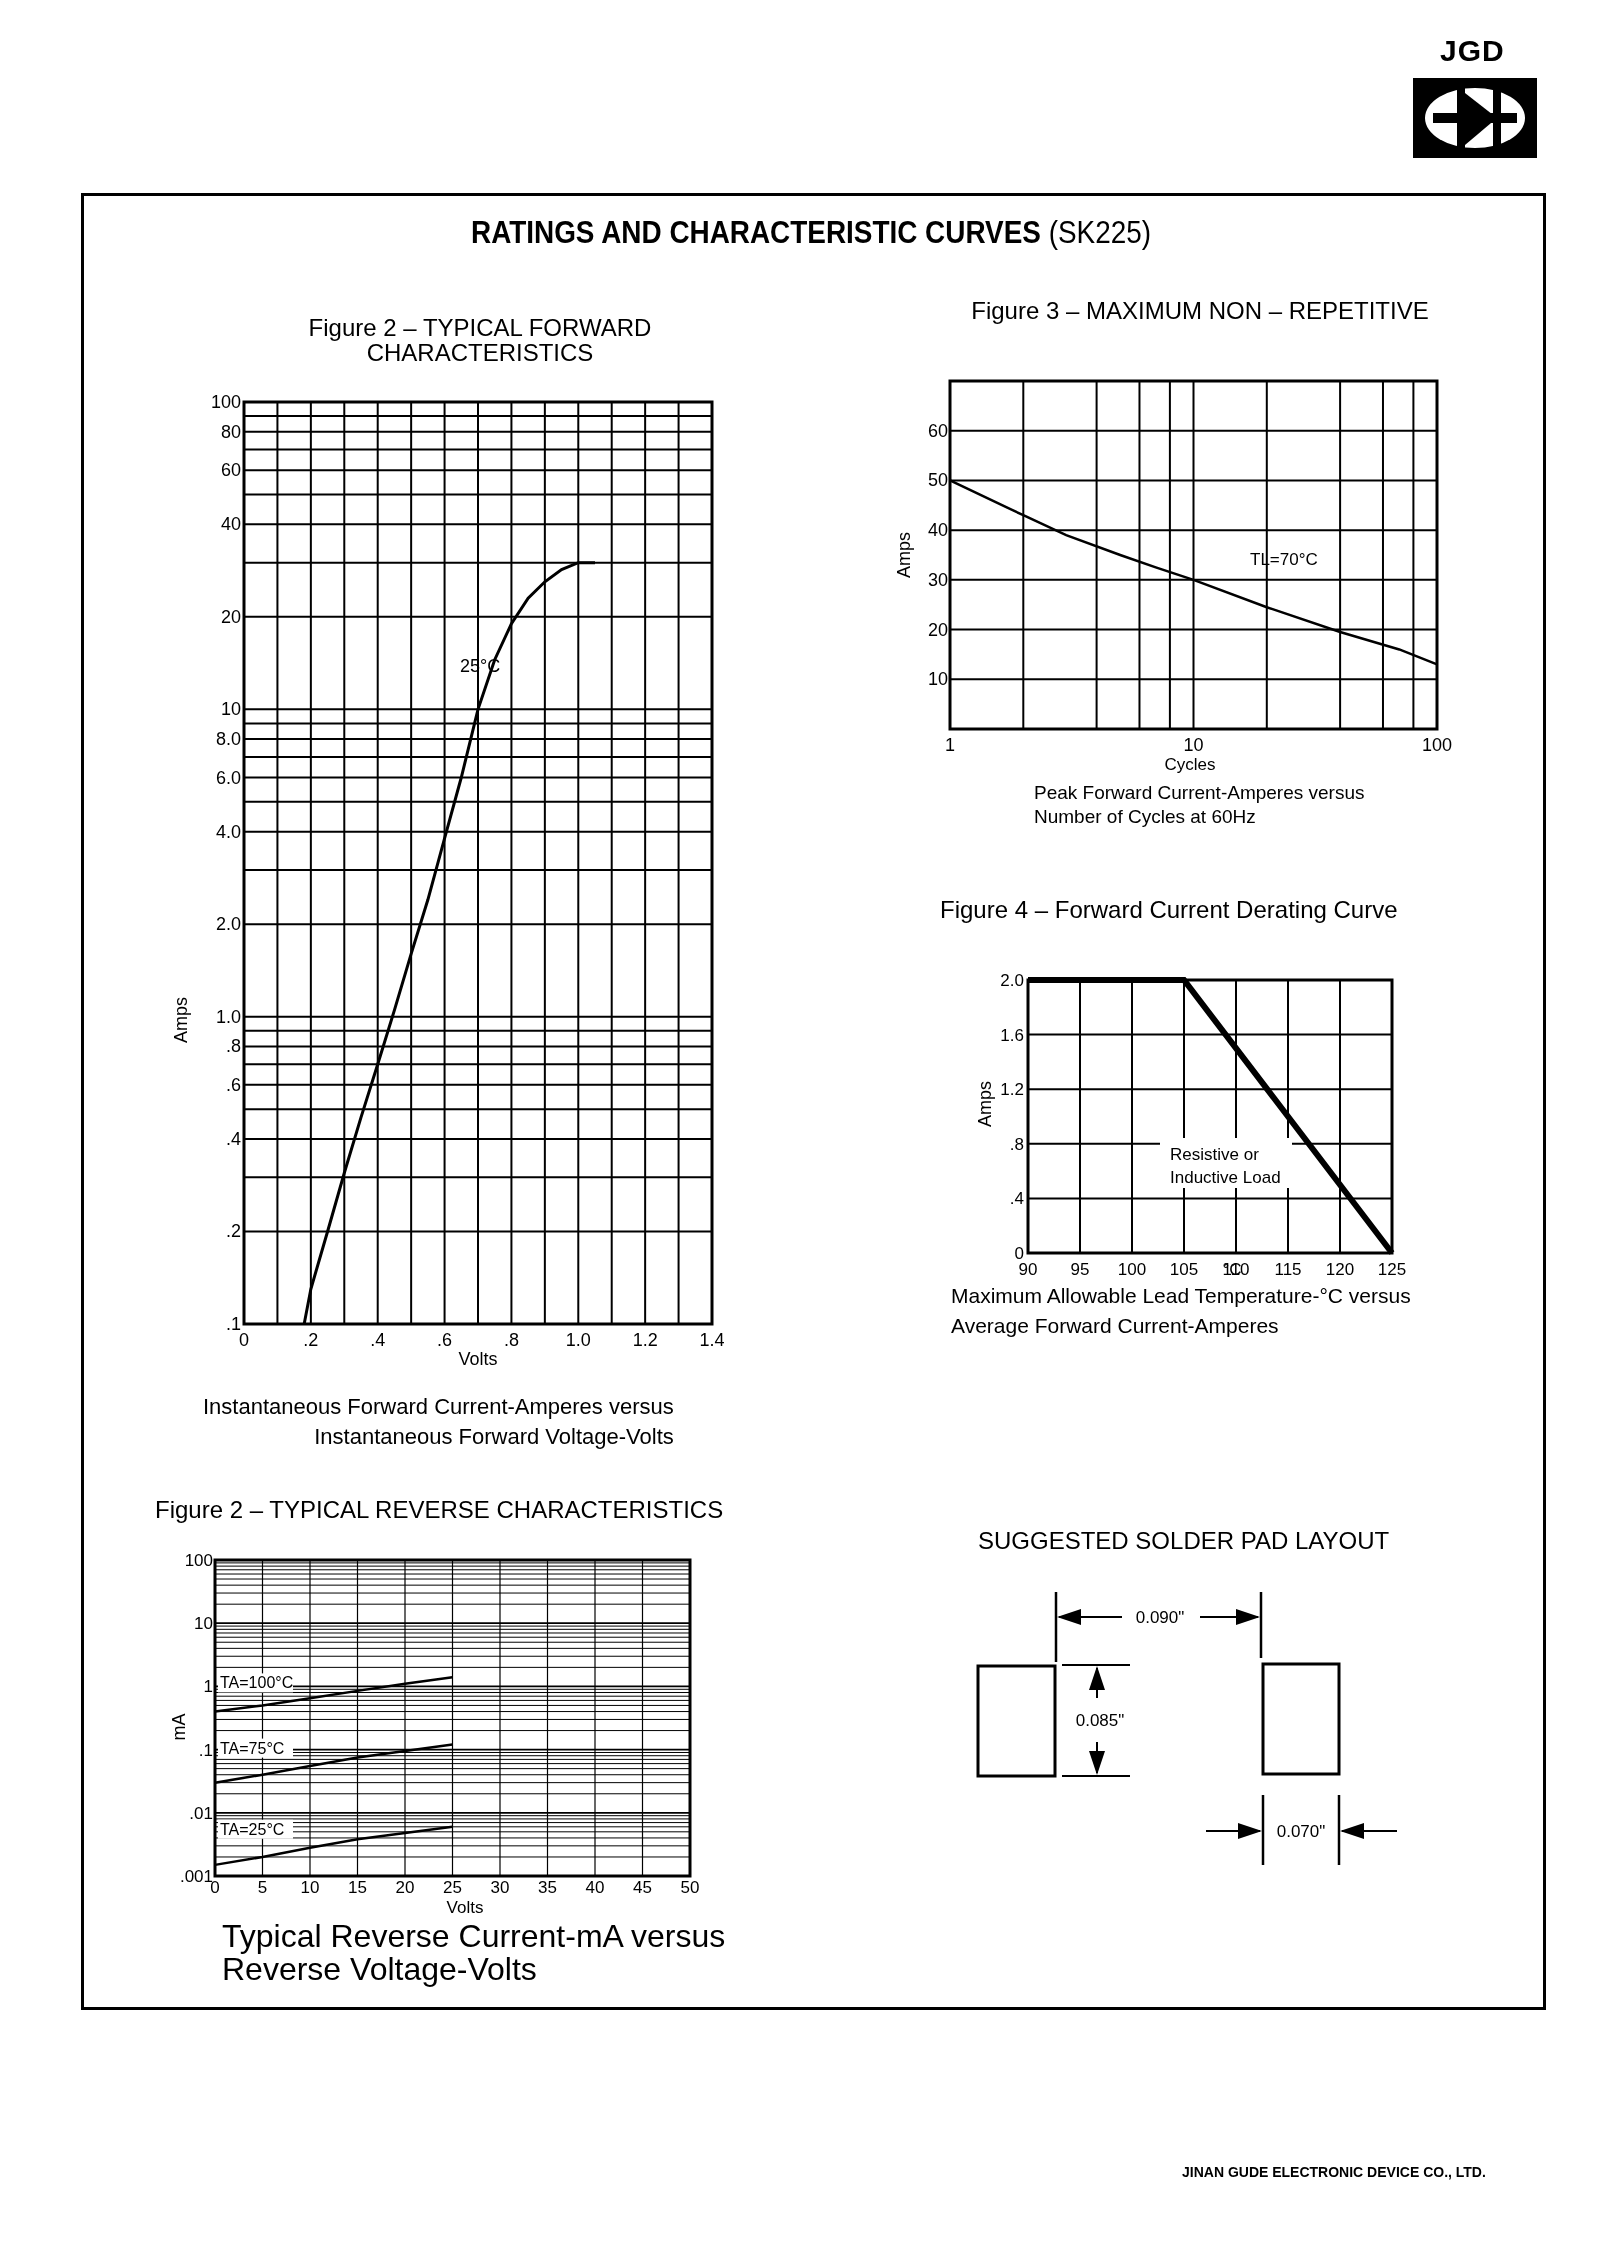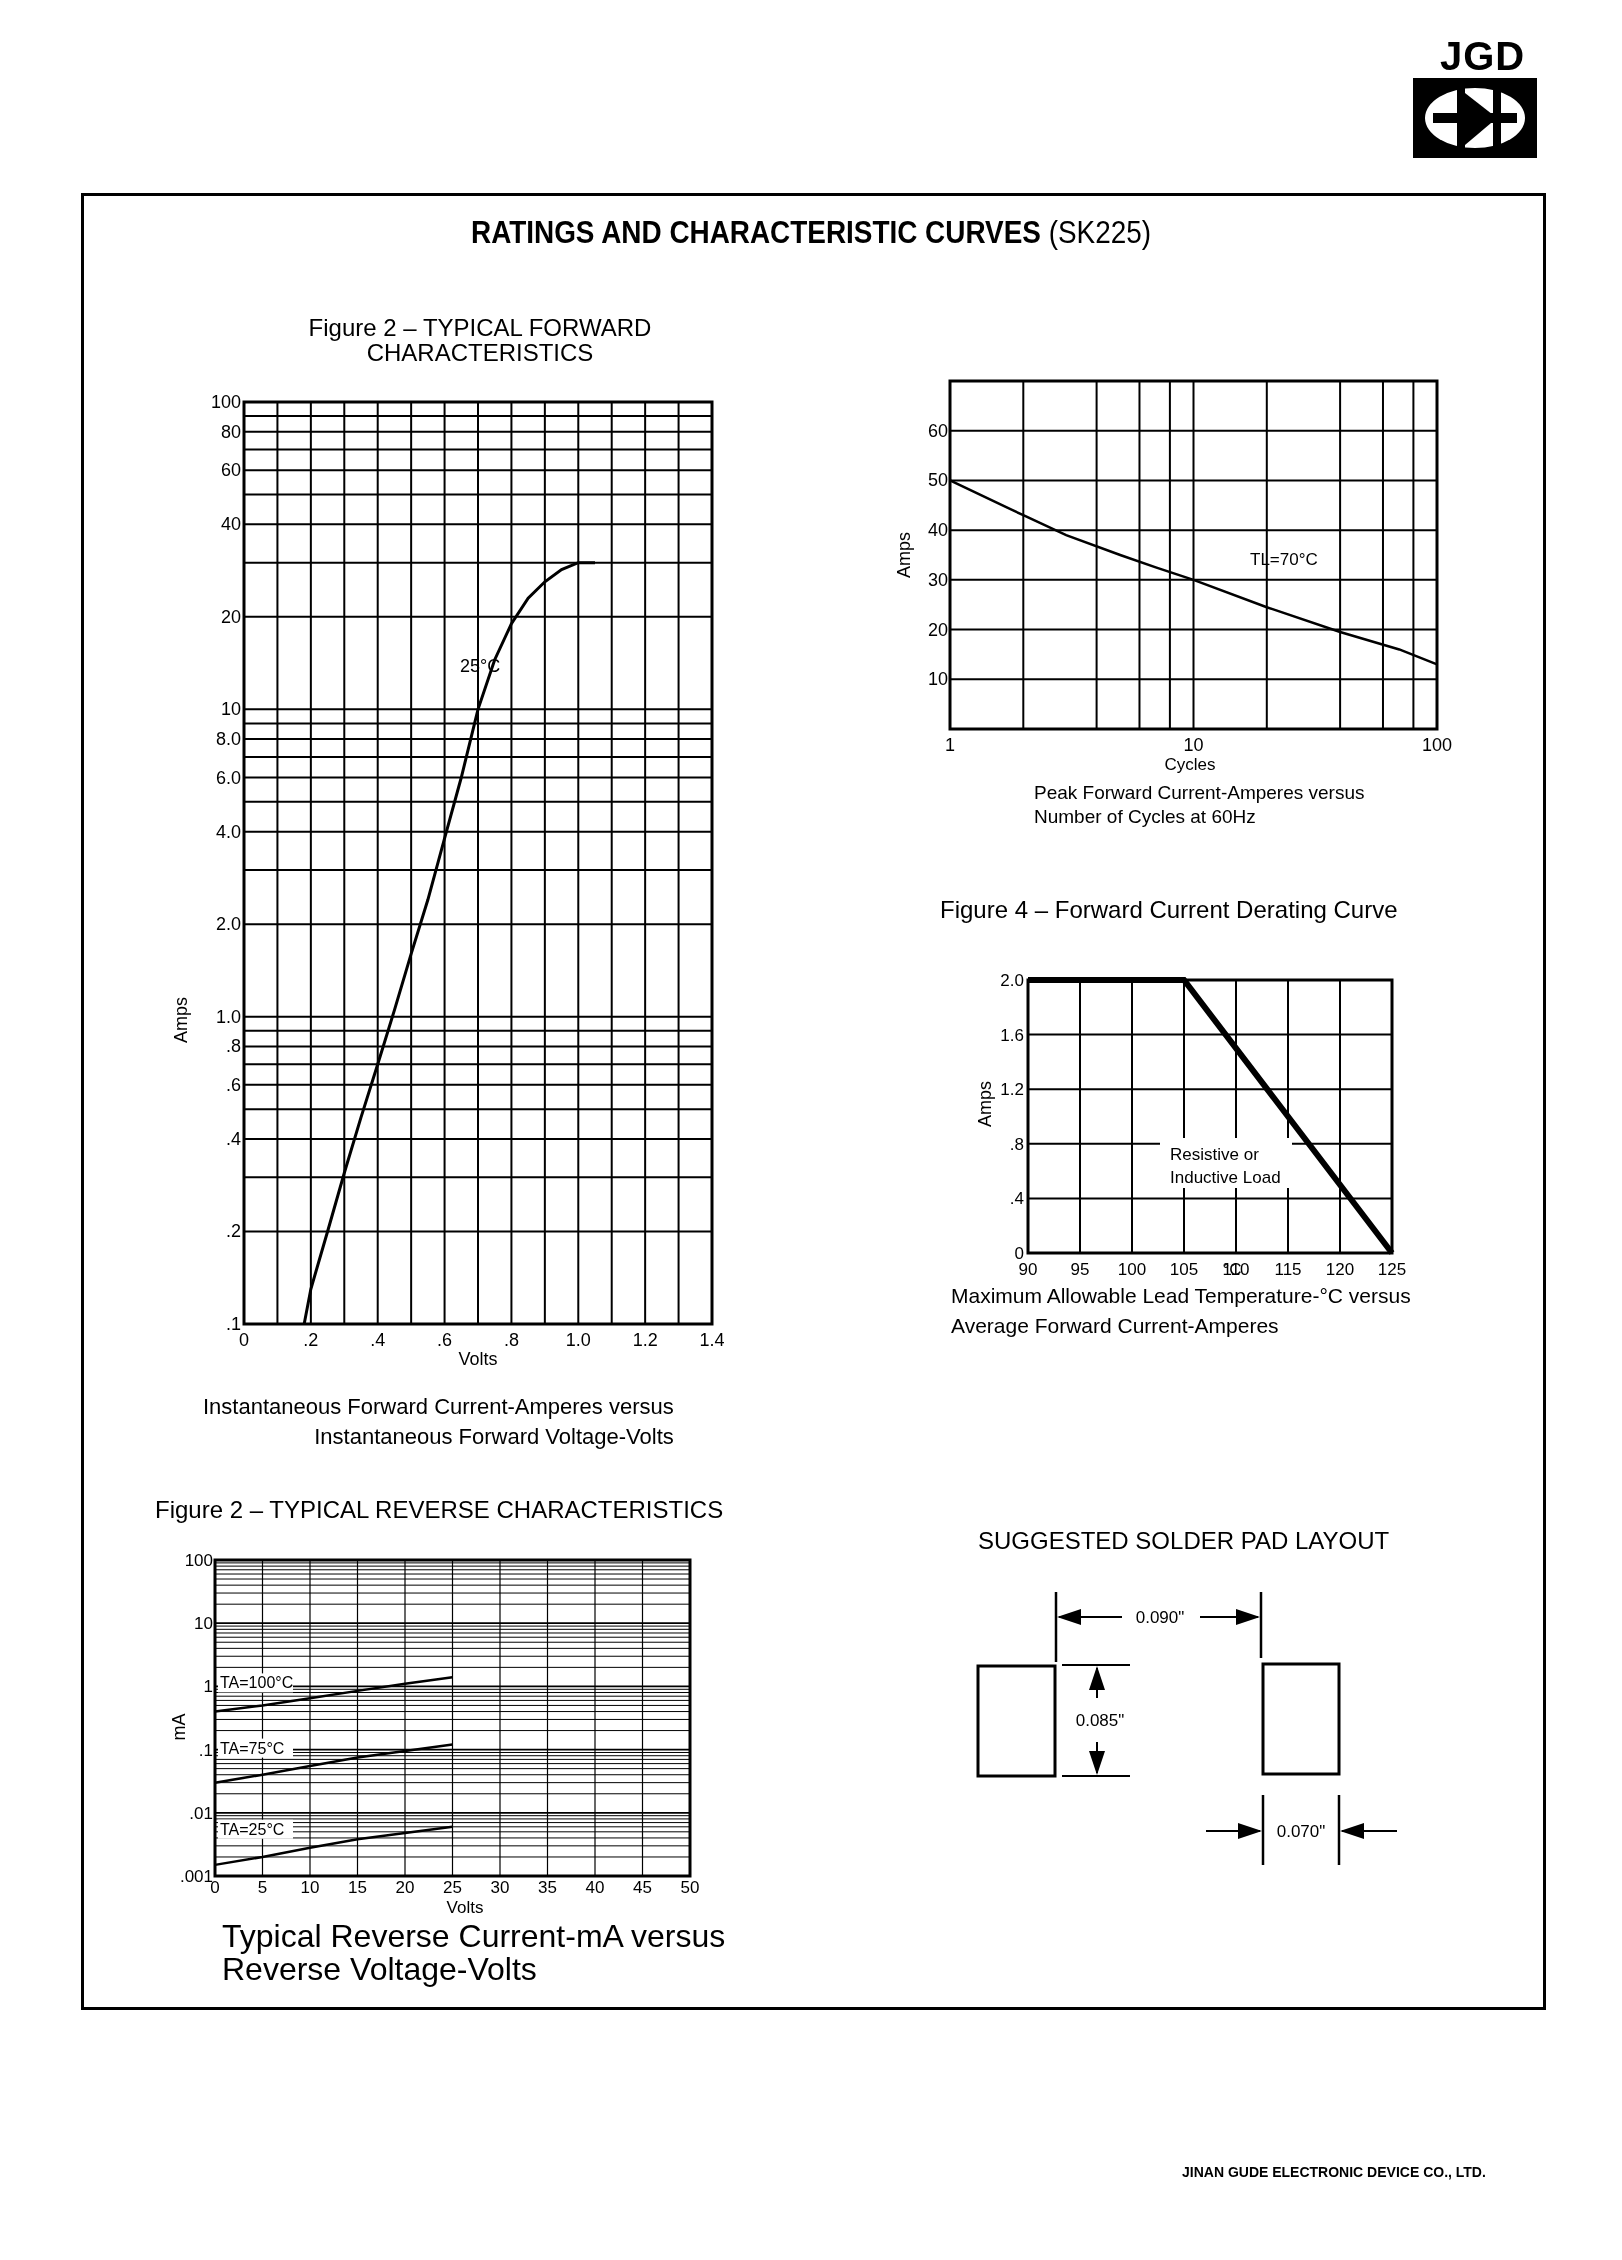--- a/index.html
+++ b/index.html
@@ -1,19 +1,19 @@
 <!DOCTYPE html>
 <html><head>
 <meta charset="utf-8">
 <style>
   html, body { margin:0; padding:0; background:#fff; }
   body { width:1622px; height:2260px; position:relative; overflow:hidden;
          font-family:"Liberation Sans", sans-serif; color:#000; }
   .abs { position:absolute; }
-  .logo-text { left:1440px; top:34px; font-size:40px; font-weight:bold; letter-spacing:1px; }
+  .logo-text { left:1440px; top:34px; font-size:30px; font-weight:bold; letter-spacing:1px; }
   .logo-box { left:1413px; top:78px; width:124px; height:80px; }
   .frame { left:81px; top:193px; width:1465px; height:1817px; border:3px solid #000; box-sizing:border-box; }
   .page-title { left:0; width:1622px; top:215px; text-align:center; font-size:31px; font-weight:bold; transform:scaleX(0.9); transform-origin:center; }
   .page-title .paren { font-weight:normal; }
   .fig-title { text-align:center; font-size:24px; line-height:25px; }
   .caption { font-size:22px; line-height:30px; }
   .small-caption { font-size:19px; line-height:24px;margin-left:32px; }
   .footer { left:1182px; top:2164px; font-size:14px; font-weight:bold; }
   svg text { font-family:"Liberation Sans", sans-serif; }
 </style>
@@ -219,20 +219,21 @@
     </g>
   <text x="35" y="187" font-size="18" transform="rotate(-90 35 187)" text-anchor="middle">mA</text>
   <text x="315" y="373" font-size="17" text-anchor="middle">Volts</text>
 </svg>
 <div class="abs caption" style="left:222px; top:1920px; font-size:32px; line-height:33px;">
   <div>Typical Reverse Current-mA versus</div>
   <div>Reverse Voltage-Volts</div>
 </div>
 
 <div class="abs fig-title" style="left:900px; top:298px; width:600px;">
+  <div>Figure 3 – MAXIMUM NON – REPETITIVE</div>
 </div>
 <svg class="abs" style="left:880px; top:360px;" width="600" height="420">
   <g id="fig3-grid">
       <line x1="143.30080394417942" y1="21" x2="143.30080394417942" y2="369" stroke="#000" stroke-width="2"></line>
       <line x1="216.60160788835884" y1="21" x2="216.60160788835884" y2="369" stroke="#000" stroke-width="2"></line>
       <line x1="259.4798294684172" y1="21" x2="259.4798294684172" y2="369" stroke="#000" stroke-width="2"></line>
       <line x1="289.9024118325383" y1="21" x2="289.9024118325383" y2="369" stroke="#000" stroke-width="2"></line>
       <line x1="313.5" y1="21" x2="313.5" y2="369" stroke="#000" stroke-width="2"></line>
       <line x1="386.80080394417945" y1="21" x2="386.80080394417945" y2="369" stroke="#000" stroke-width="2"></line>
       <line x1="460.1016078883589" y1="21" x2="460.1016078883589" y2="369" stroke="#000" stroke-width="2"></line>

